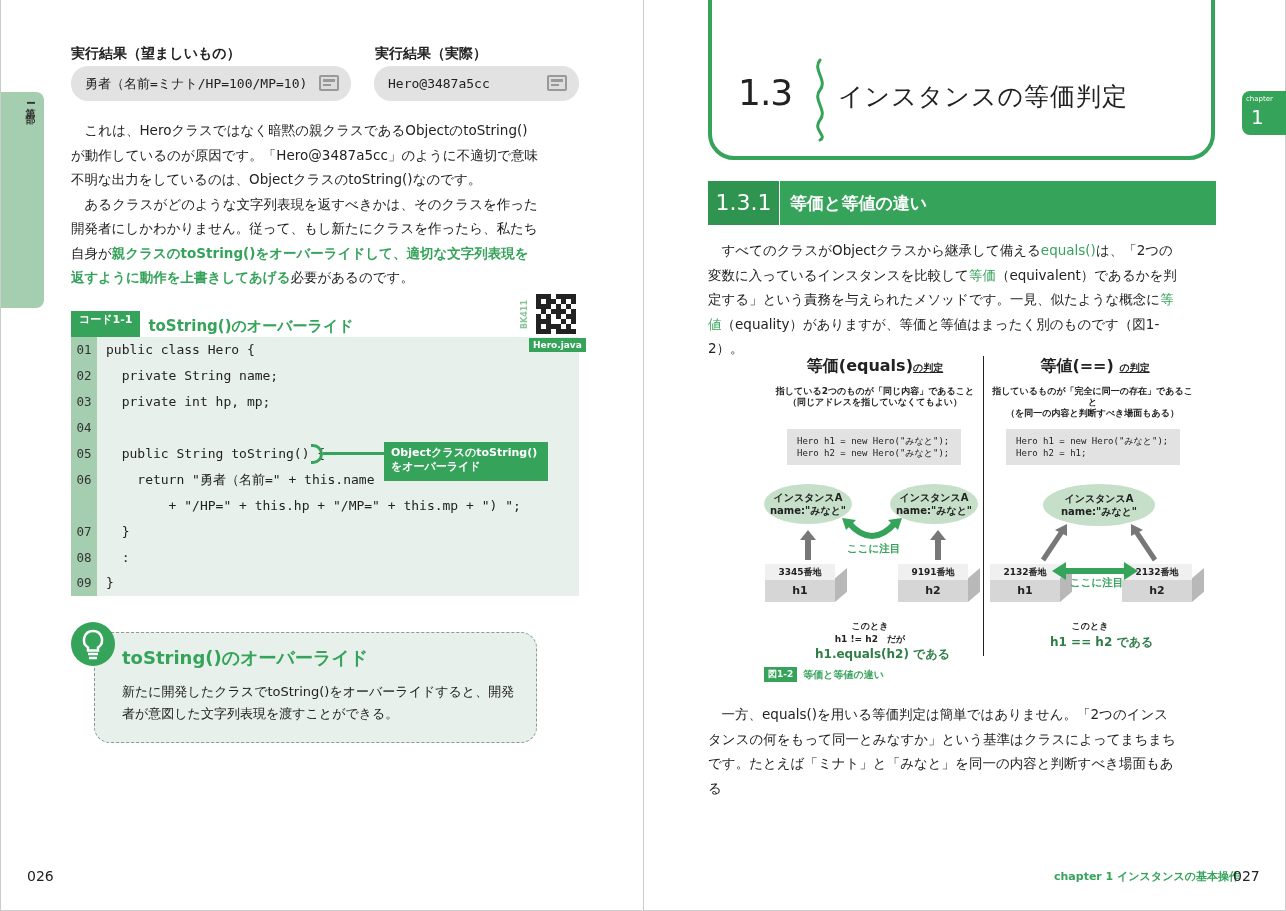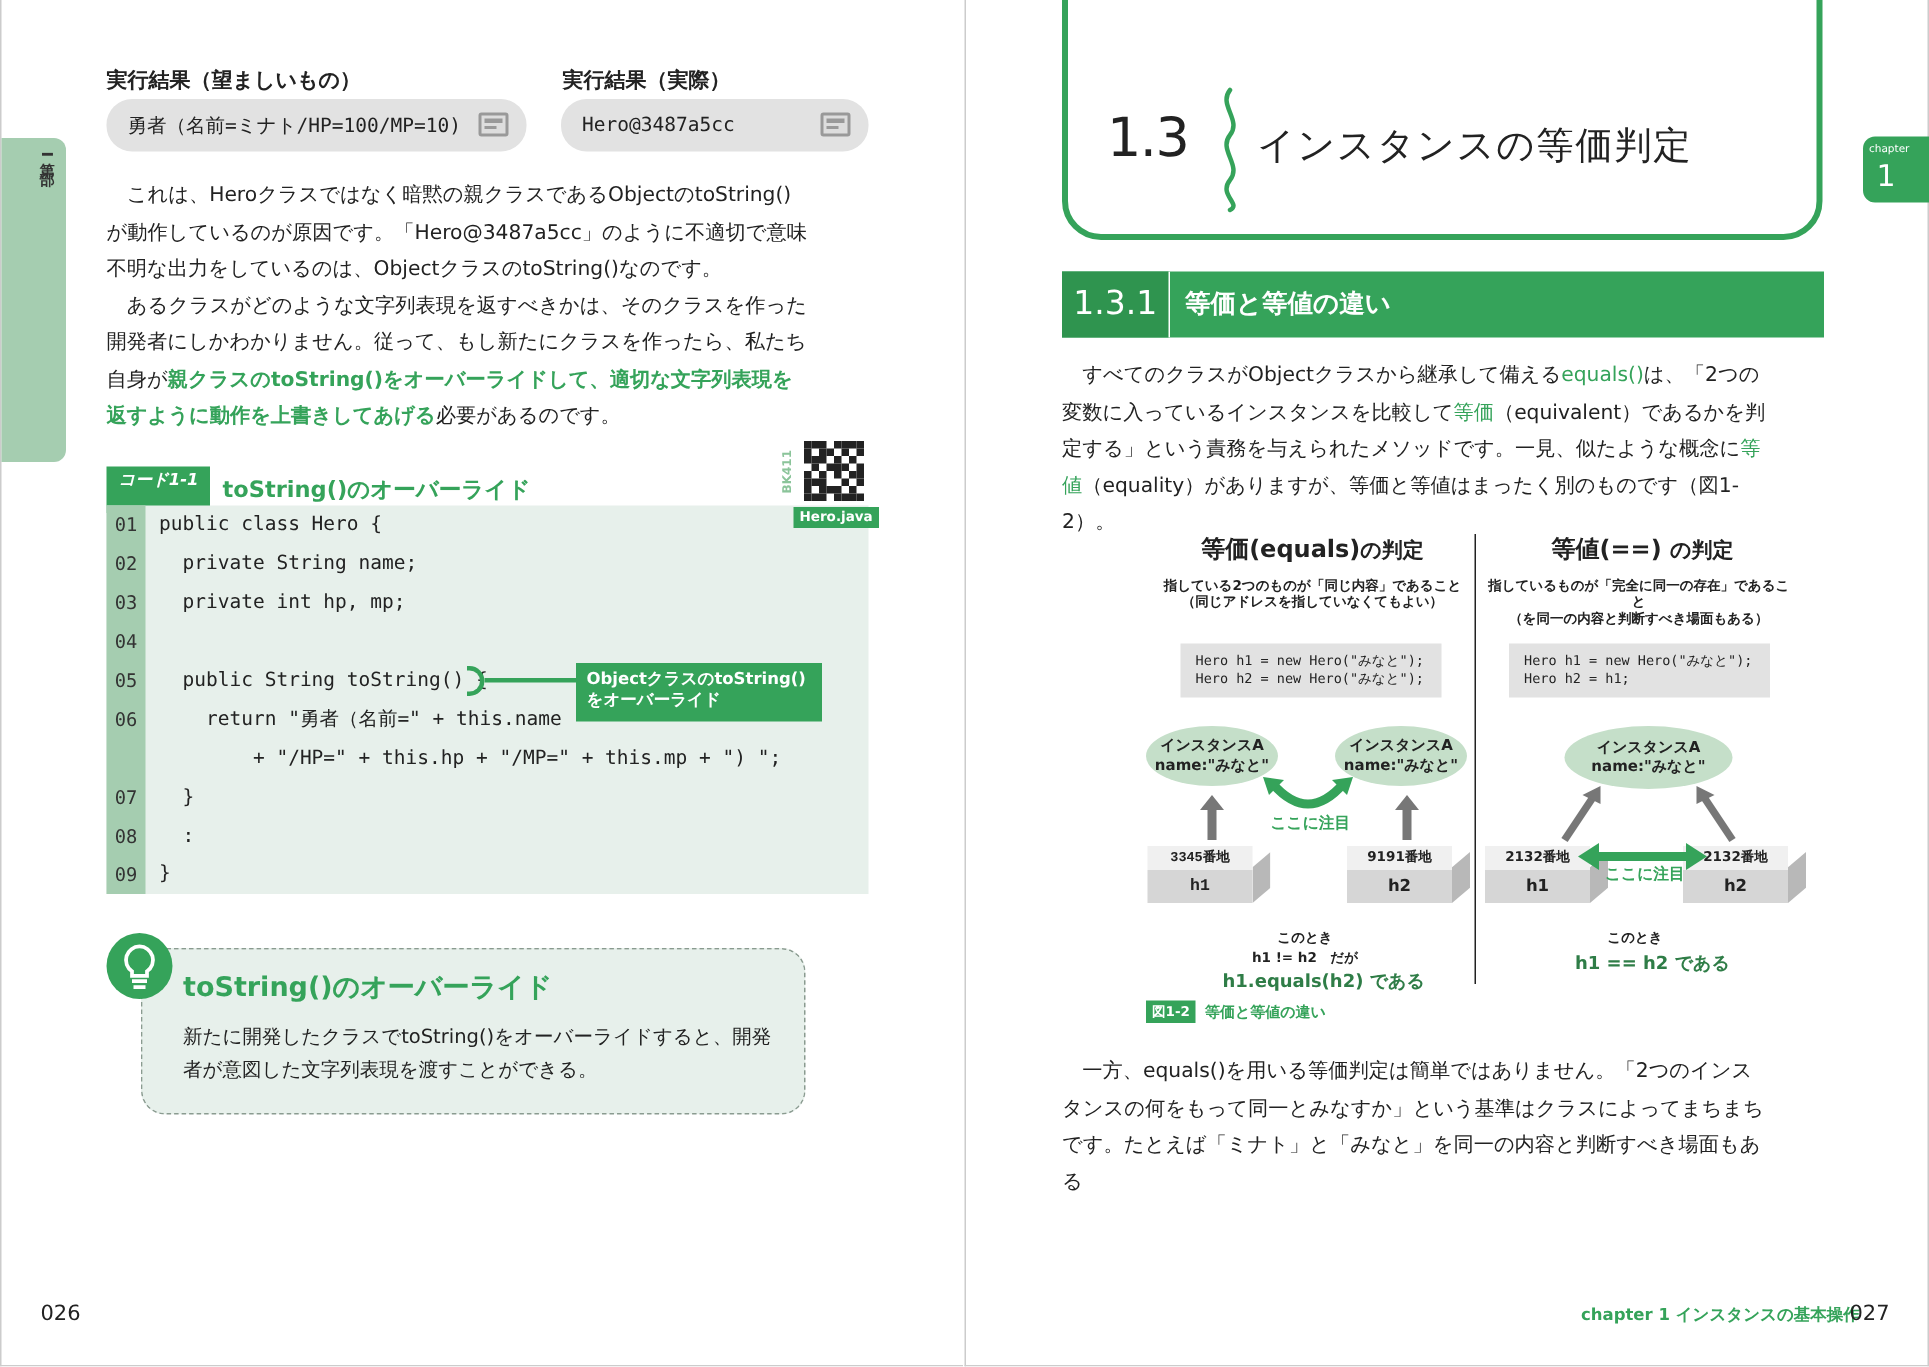--- a/index.html
+++ b/index.html
@@ -20,21 +20,21 @@
   .console-icon { position: absolute; right: 12px; top: 9px; width: 20px; height: 16px; border: 2px solid #999; border-radius: 2px; background: #ddd; }
   .console-icon::before { content: ""; position: absolute; left: 2px; right: 2px; top: 2px; height: 3px; background: #999; }
   .console-icon::after { content: ""; position: absolute; left: 2px; width: 8px; top: 7px; height: 2px; background: #999; }
 
   .body-text { position: absolute; font-size: 13.5px; line-height: 24.5px; color: #222; }
   .body-text p { text-indent: 1em; }
   .hl { color: #35a35a; font-weight: bold; }
   .hl-n { color: #35a35a; }
 
   .code-title { position: absolute; left: 70px; top: 311px; display: flex; align-items: center; }
-  .code-badge { background: #35a35a; color: #fff; font-size: 11px; font-weight: bold; padding: 2px 8px; height: 31px; line-height: 13px; font-style: italic; }
+  .code-badge { background: #35a35a; color: #fff; font-size: 11px; font-weight: bold; padding: 2px 8px; height: 31px; line-height: 13px; }
   .code-title-text { color: #35a35a; font-size: 15px; font-weight: bold; margin-left: 8px; }
   .qr-grid { position: absolute; left: 535px; top: 294px; width: 40px; height: 40px; display: grid; grid-template-columns: repeat(8, 5px); grid-template-rows: repeat(8, 5px); }
   .qr-grid div { width: 5px; height: 5px; }
   .qr-id { position: absolute; left: 519px; top: 300px; writing-mode: vertical-rl; transform: rotate(180deg); font-size: 8px; color: #8bc49a; font-weight: bold; }
   .file-badge { position: absolute; left: 528px; top: 338px; background: #35a35a; color: #fff; font-size: 9px; font-weight: bold; padding: 2px 4px; }
 
   .code-block { position: absolute; left: 70px; top: 337px; width: 508px; height: 259px; background: #e7f0eb; }
   .code-gutter { position: absolute; left: 0; top: 0; width: 26px; height: 100%; background: #a5cdb0; }
   .code-line { position: absolute; left: 0; font-size: 13px; height: 26px; line-height: 26px; white-space: pre; }
   .code-line .ln { display: inline-block; width: 26px; text-align: center; color: #333; font-size: 12.5px; }
@@ -59,21 +59,21 @@
 
   .chapter-tab { position: absolute; left: 1242px; top: 91px; width: 44px; height: 44px; background: #35a35a; border-radius: 8px 0 0 8px; color: #fff; }
   .chapter-tab .c-lbl { position: absolute; left: 4px; top: 4px; font-size: 7px; }
   .chapter-tab .c-num { position: absolute; left: 9px; top: 14px; font-size: 20px; }
 
   .section-bar { position: absolute; left: 708px; top: 181px; width: 508px; height: 44px; background: #35a35a; }
   .section-num { position: absolute; left: 0; top: 0; width: 72px; height: 44px; background: #2f944f; color: #fff; font-size: 22px; line-height: 44px; text-align: center; border-right: 1px solid #fff; }
   .section-title { position: absolute; left: 82px; top: 0; color: #fff; font-size: 17px; line-height: 44px; font-weight: bold; }
 
   .fig-col-title { position: absolute; font-size: 16px; font-weight: bold; color: #222; text-align: center; }
-  .fig-col-title small { font-size: 14px; }
+  .fig-col-title small { font-size: 10px; text-decoration: underline; }
   .fig-sub { position: absolute; font-size: 9px; font-weight: bold; text-align: center; line-height: 11px; color: #222; }
   .fig-code { position: absolute; background: #e2e2e2; font-size: 9px; line-height: 12px; padding: 6px 10px; white-space: pre; color: #222; }
   .fig-divider { position: absolute; left: 983px; top: 356px; width: 1px; height: 300px; background: #222; }
   .ellipse { position: absolute; background: #c5dfc9; border-radius: 50%; text-align: center; font-size: 10px; font-weight: bold; line-height: 13px; color: #222; display: flex; flex-direction: column; justify-content: center; }
   .box3d { position: absolute; width: 80px; height: 40px; }
   .box3d .top { position: absolute; left: 0; top: 0; width: 70px; height: 16px; background: #f0f0f0; font-size: 9px; font-weight: bold; text-align: center; line-height: 16px; color: #222; }
   .box3d .front { position: absolute; left: 0; top: 16px; width: 70px; height: 22px; background: #d6d6d6; font-size: 11px; font-weight: bold; text-align: center; line-height: 22px; color: #222; }
   .box3d .side { position: absolute; left: 70px; top: 4px; width: 12px; height: 34px; background: #b8b8b8; clip-path: polygon(0 30%, 100% 0, 100% 70%, 0 100%); }
   .arrow-up { position: absolute; width: 6px; background: #777; }
   .arrow-up::before { content: ""; position: absolute; left: -5px; top: -8px; border-left: 8px solid transparent; border-right: 8px solid transparent; border-bottom: 10px solid #777; }
@@ -263,21 +263,21 @@
   </div>
   <svg style="position:absolute; left:840px; top:516px;" width="64" height="28">
     <path d="M8 6 Q32 34 56 6" fill="none" stroke="#35a35a" stroke-width="6"></path>
     <polygon points="2,2 16,4 6,14" fill="#35a35a"></polygon>
     <polygon points="62,2 48,4 58,14" fill="#35a35a"></polygon>
   </svg>
   <div class="focus-label" style="left:847px; top:542px;">ここに注目</div>
   <div class="arrow-up" style="left:805px; top:538px; height:22px;"></div>
   <div class="arrow-up" style="left:935px; top:538px; height:22px;"></div>
 
-  <div class="box3d" style="left:765px; top:564px;font-family:Liberation Mono, monospace;">
+  <div class="box3d" style="left:765px; top:564px;">
     <div class="top">3345番地</div>
     <div class="front">h1</div>
     <div class="side"></div>
   </div>
   <div class="box3d" style="left:898px; top:564px;">
     <div class="top">9191番地</div>
     <div class="front">h2</div>
     <div class="side"></div>
   </div>
   <div class="fig-note" style="left:810px; top:620px; width:120px;">

